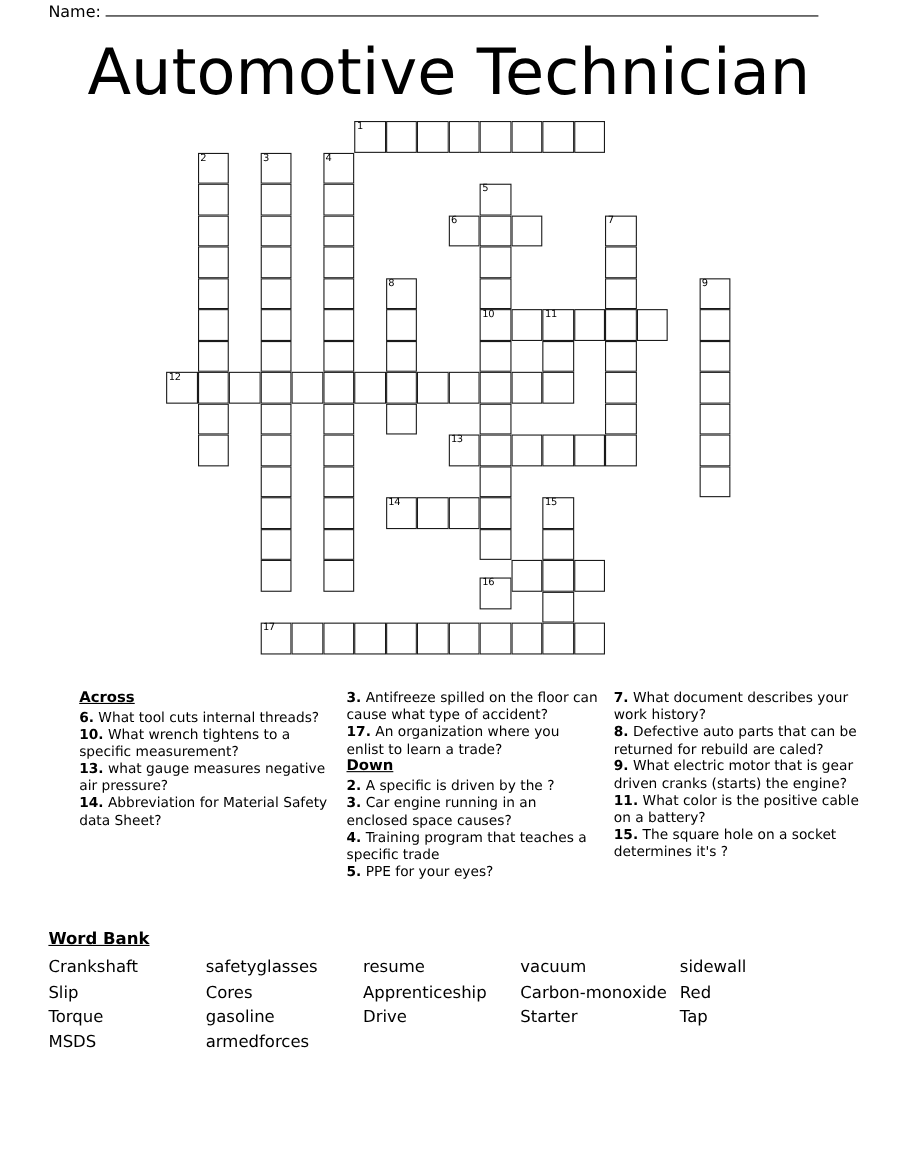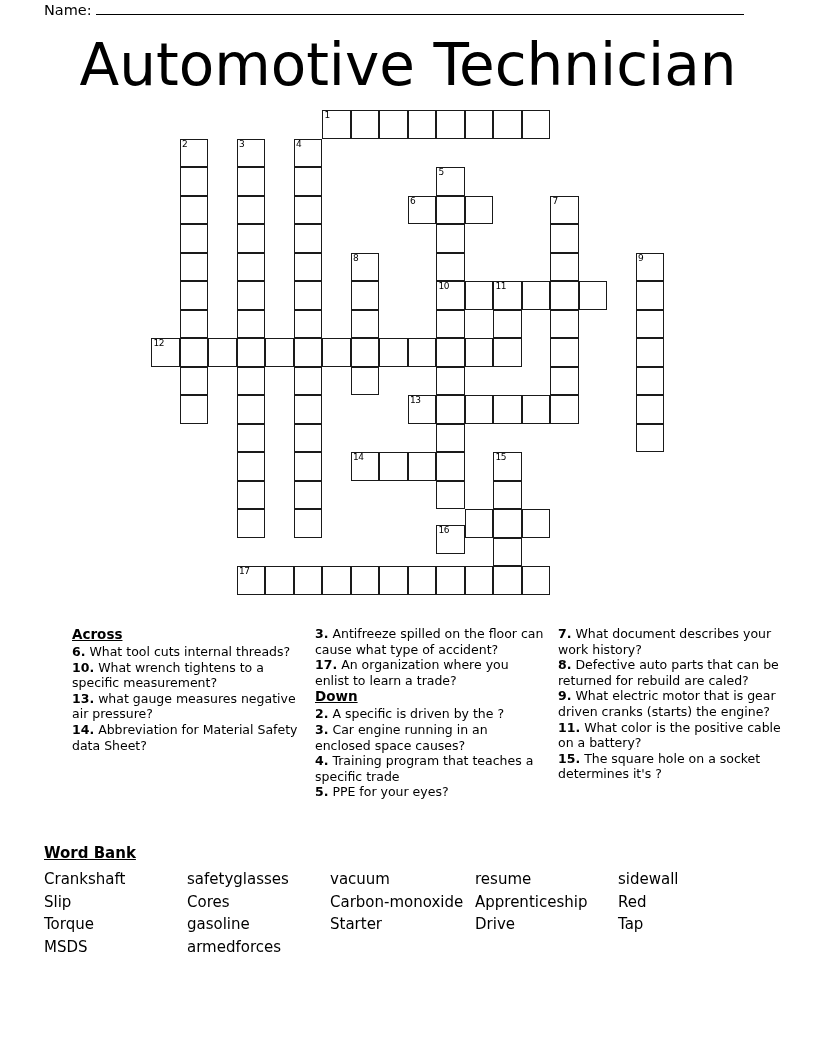--- a/index.html
+++ b/index.html
@@ -330,29 +330,29 @@
         <div class="wb-word">Slip</div>
         <div class="wb-word">Torque</div>
         <div class="wb-word">MSDS</div>
       </div>
       <div class="wb-col">
         <div class="wb-word">safetyglasses</div>
         <div class="wb-word">Cores</div>
         <div class="wb-word">gasoline</div>
         <div class="wb-word">armedforces</div>
       </div>
+      <div class="wb-col">
+        <div class="wb-word">resume</div>
+        <div class="wb-word">Apprenticeship</div>
+        <div class="wb-word">Drive</div>
+      </div>
       <div class="wb-col wide">
         <div class="wb-word">vacuum</div>
         <div class="wb-word">Carbon-monoxide</div>
         <div class="wb-word">Starter</div>
       </div>
       <div class="wb-col">
-        <div class="wb-word">resume</div>
-        <div class="wb-word">Apprenticeship</div>
-        <div class="wb-word">Drive</div>
-      </div>
-      <div class="wb-col">
         <div class="wb-word">sidewall</div>
         <div class="wb-word">Red</div>
         <div class="wb-word">Tap</div>
       </div>
     </div>
 </div>
 
 </body></html>

